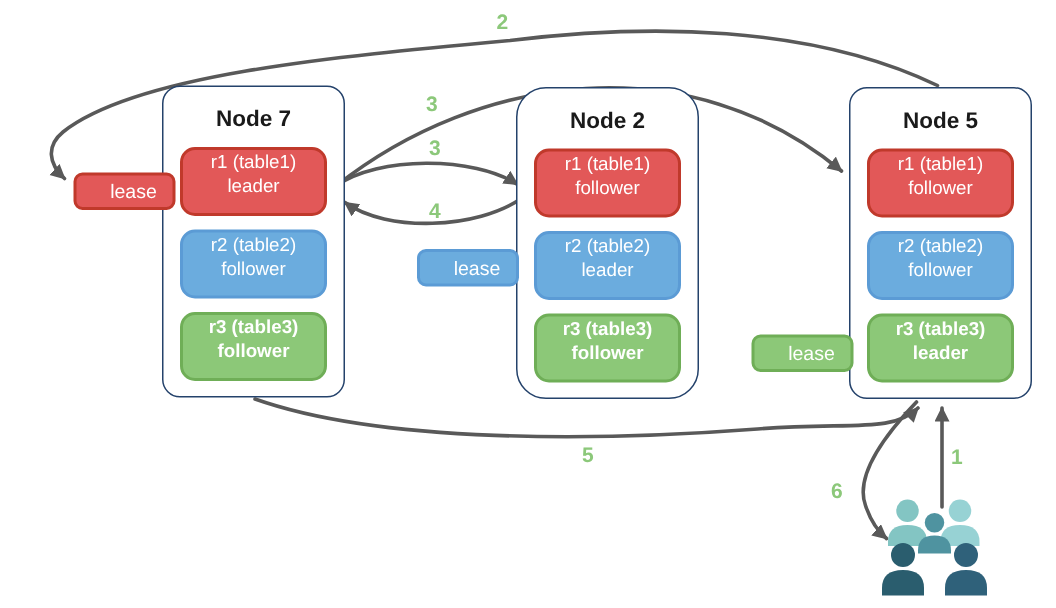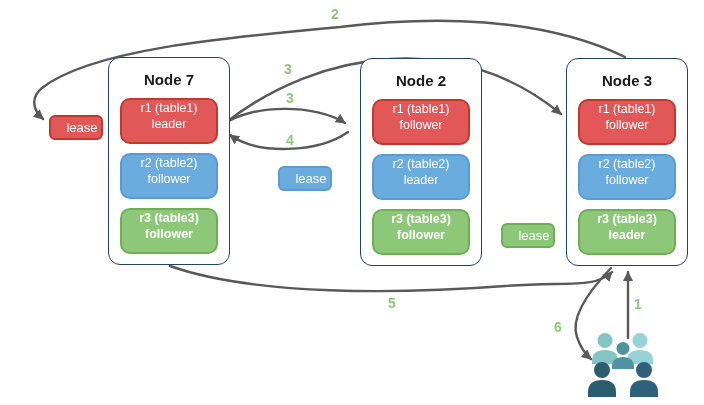--- a/index.html
+++ b/index.html
@@ -20,21 +20,21 @@
   }
   .replica{
     height:46px;margin:0 11px 9px 11px;border-radius:10px;border:2px solid;
     display:flex;flex-direction:column;align-items:center;justify-content:flex-start;
     color:#fff;font-size:12.5px;line-height:1.3;box-sizing:border-box;text-align:center;
   }
   .replica.red{background:var(--red-fill);border-color:var(--red-border);}
   .replica.blue{background:var(--blue-fill);border-color:var(--blue-border);}
   .replica.green{background:var(--green-fill);border-color:var(--green-border);font-weight:bold;}
   .lease{
-    position:absolute;width:54px;height:25px;border-radius:6px;border:2px solid;
+    position:absolute;width:68px;height:25px;border-radius:6px;border:2px solid;
     display:flex;align-items:center;justify-content:center;color:#fff;font-size:13px;
     box-sizing:border-box;
     padding-left:12px;
   }
   .lease.red{background:var(--red-fill);border-color:var(--red-border);}
   .lease.blue{background:var(--blue-fill);border-color:var(--blue-border);}
   .lease.green{background:var(--green-fill);border-color:var(--green-border);}
   .step{
     position:absolute;font-size:14px;font-weight:bold;color:var(--step);
   }
@@ -69,38 +69,38 @@
     <div class="replica blue">
       <span>r2 (table2)</span>
       <span>follower</span>
     </div>
     <div class="replica green">
       <span>r3 (table3)</span>
       <span>follower</span>
     </div>
   </div>
 
-  <div class="node" style="left:360px;top:58px;">
+  <div class="node" style="left:344px;top:58px;border-radius:20px;">
     <div class="node-title">Node 2</div>
     <div class="replica red">
       <span>r1 (table1)</span>
       <span>follower</span>
     </div>
     <div class="replica blue">
       <span>r2 (table2)</span>
       <span>leader</span>
     </div>
     <div class="replica green">
       <span>r3 (table3)</span>
       <span>follower</span>
     </div>
   </div>
 
   <div class="node" style="left:566px;top:58px;">
-    <div class="node-title">Node 3</div>
+    <div class="node-title">Node 5</div>
     <div class="replica red">
       <span>r1 (table1)</span>
       <span>follower</span>
     </div>
     <div class="replica blue">
       <span>r2 (table2)</span>
       <span>follower</span>
     </div>
     <div class="replica green">
       <span>r3 (table3)</span>

